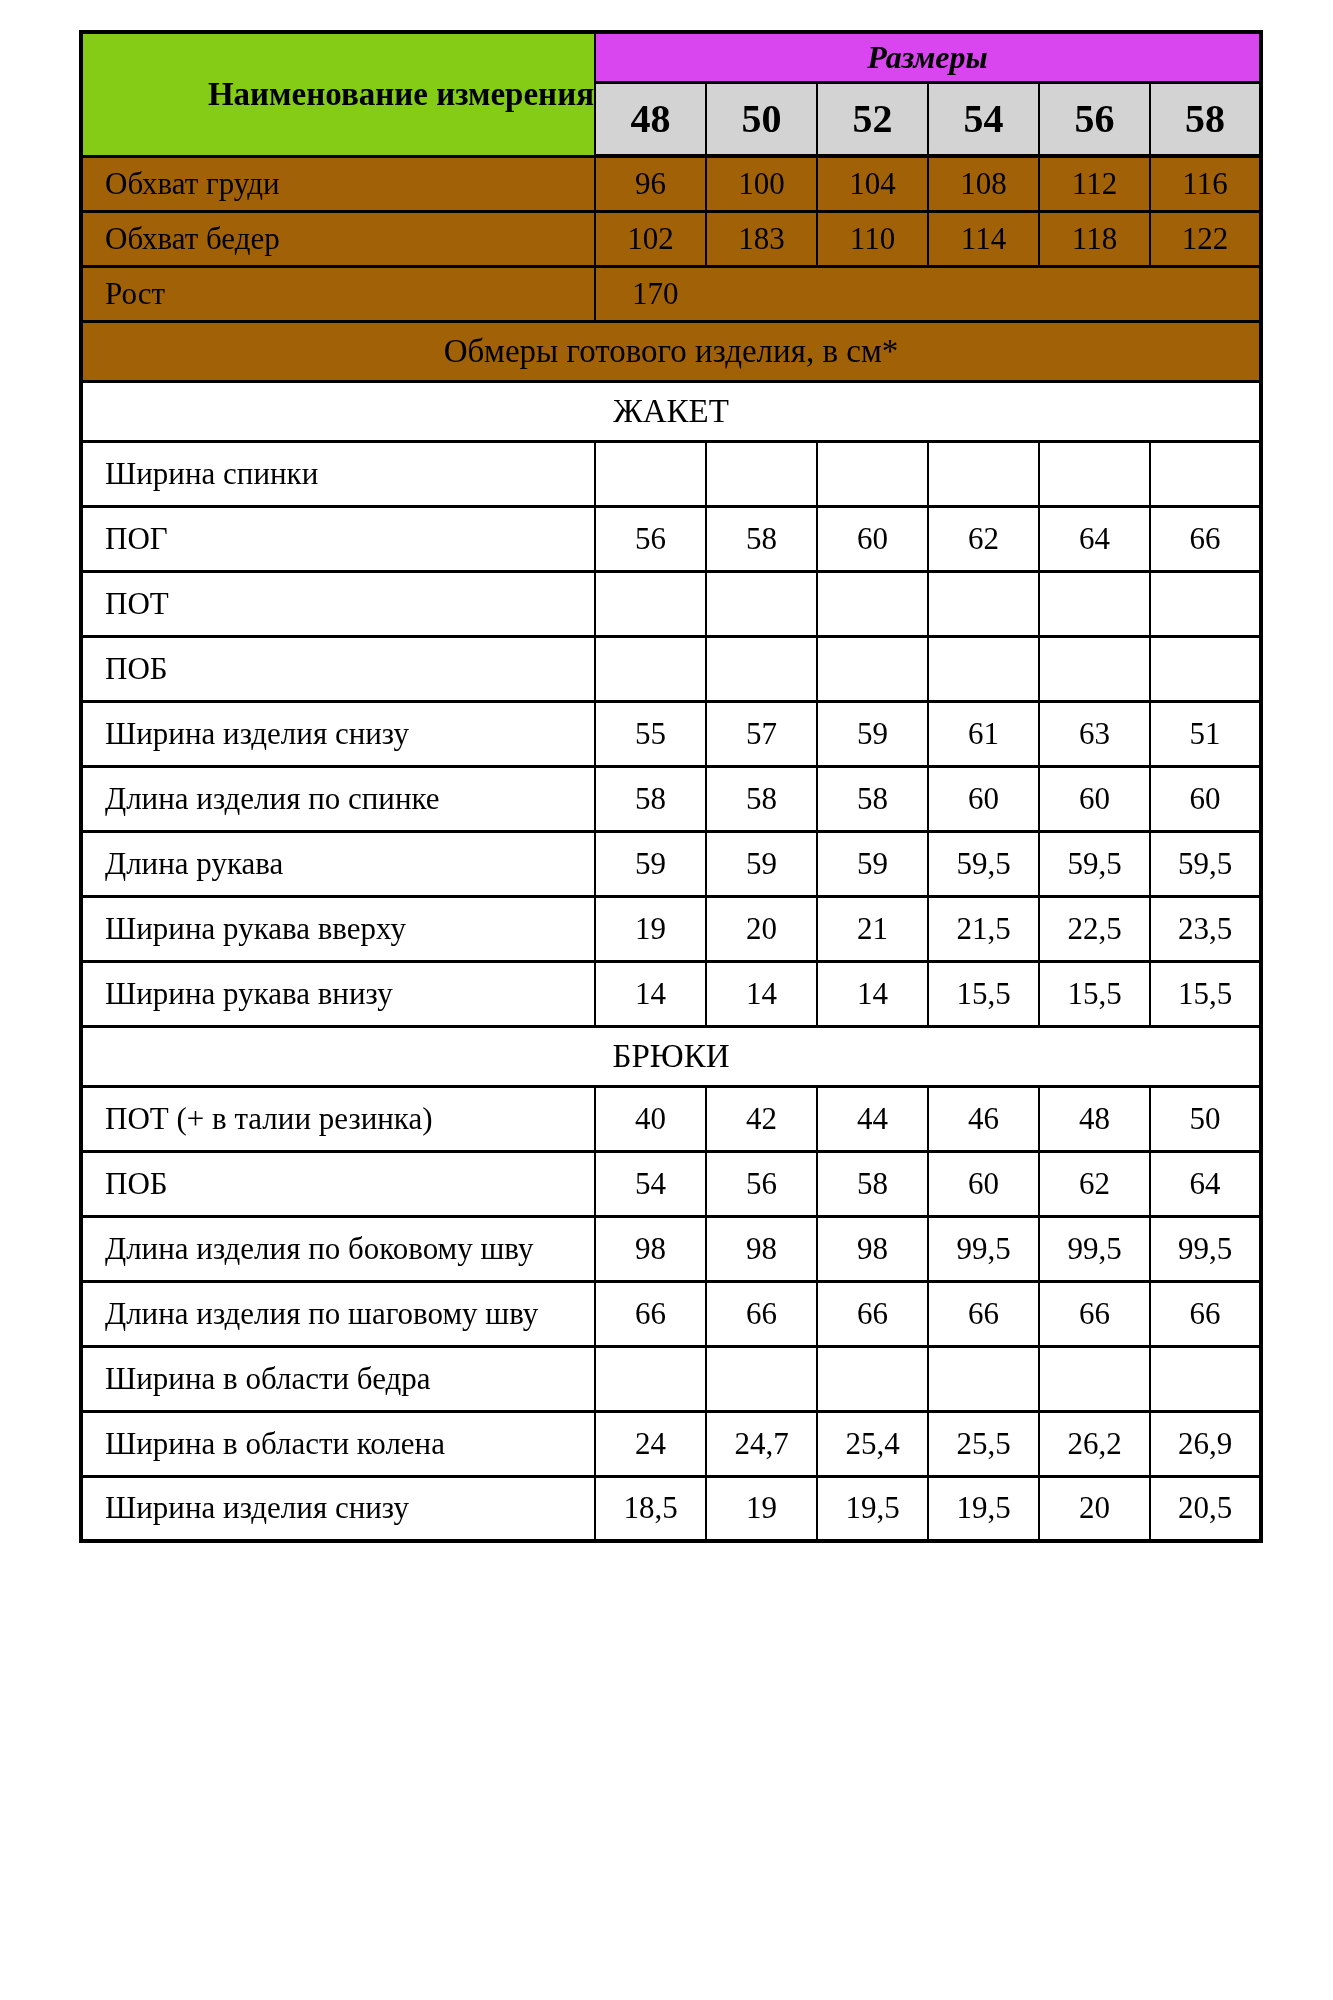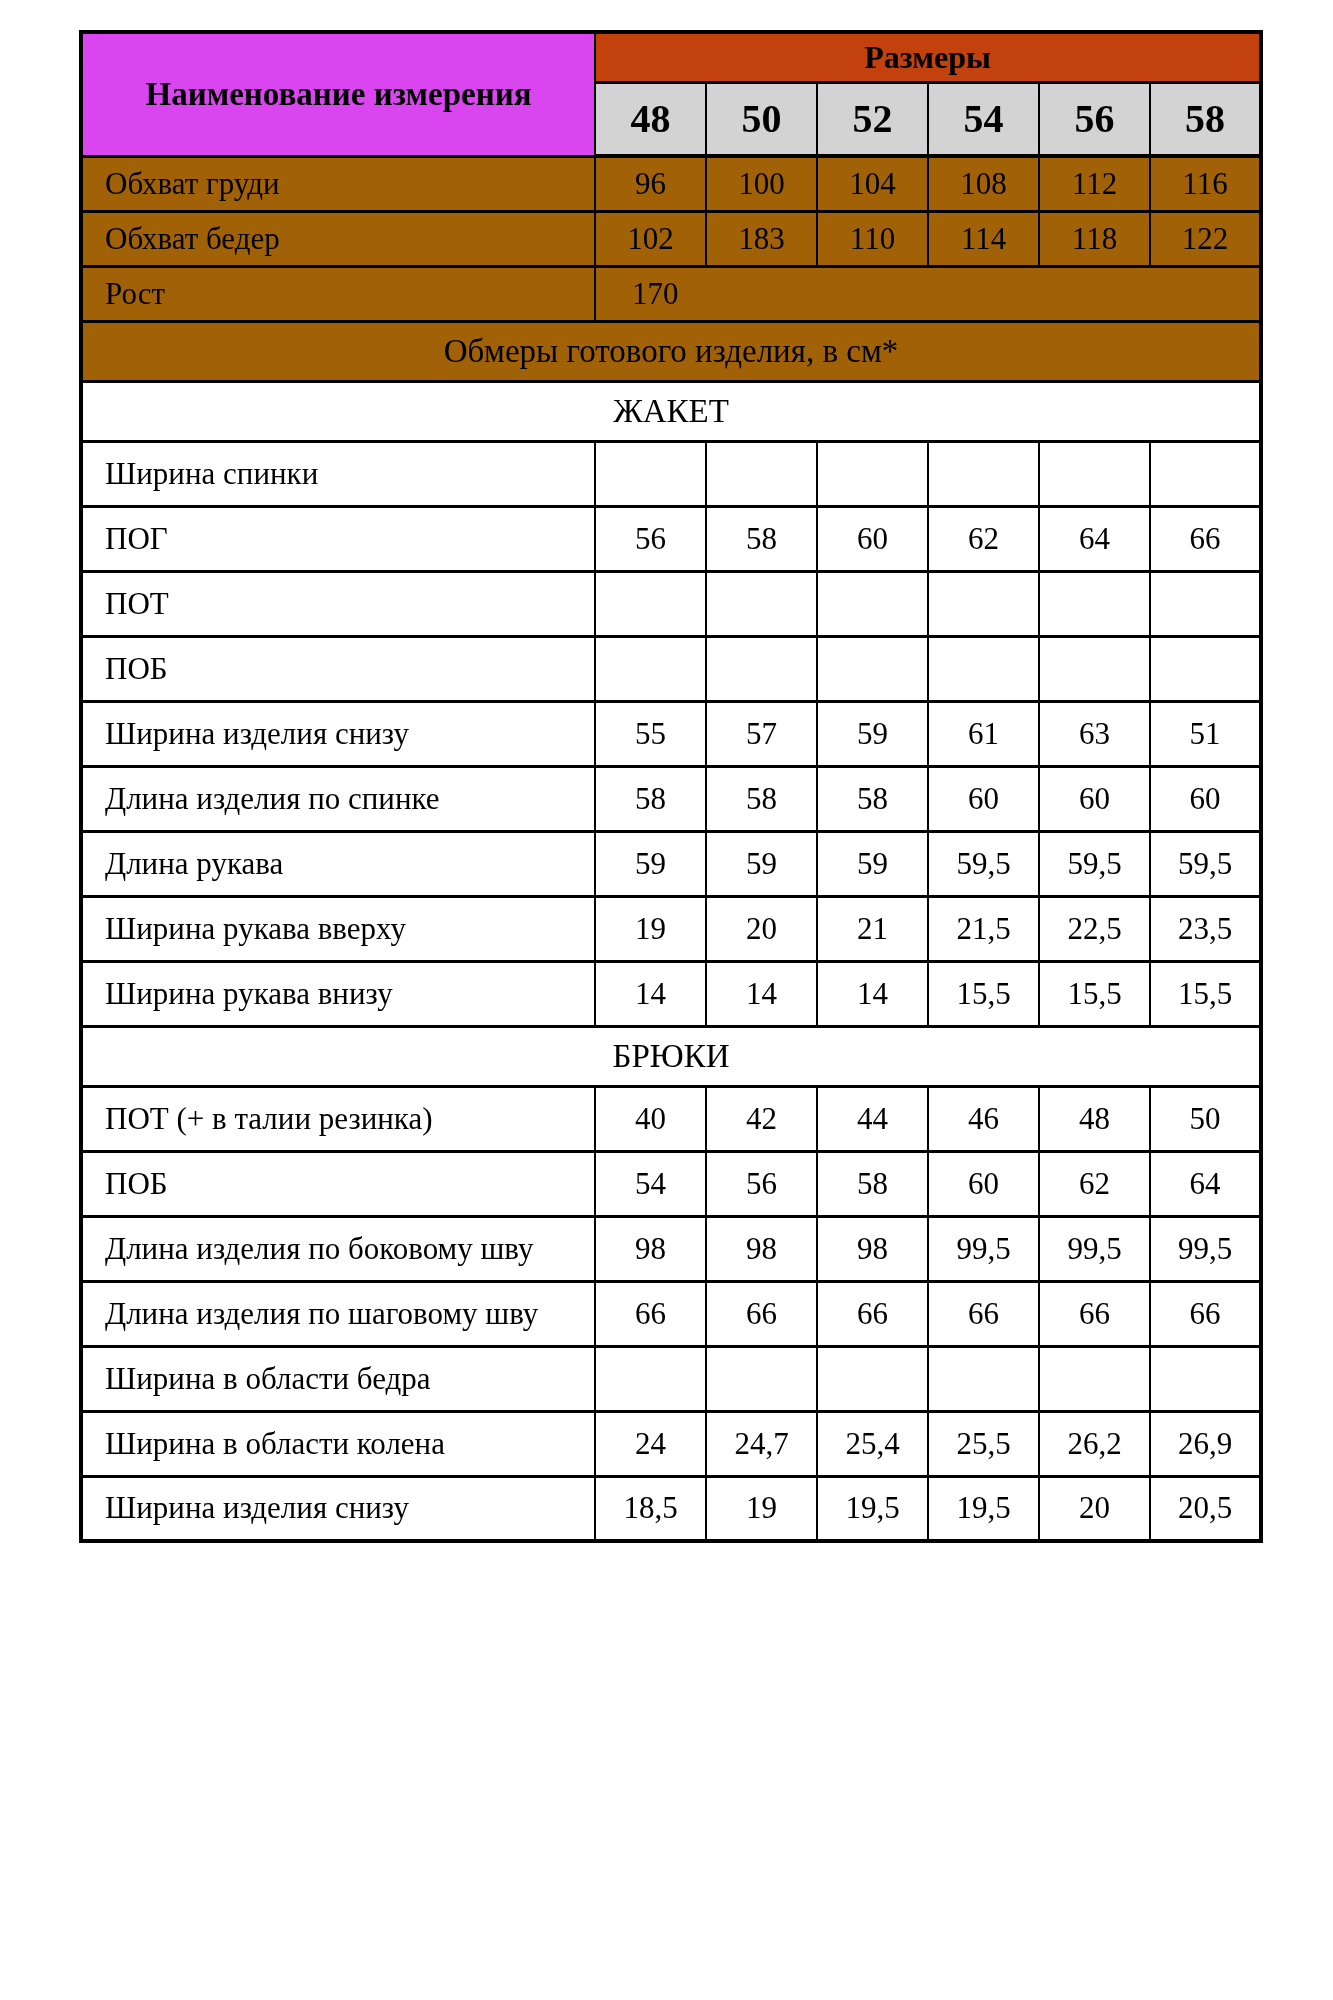--- a/index.html
+++ b/index.html
@@ -46,30 +46,31 @@
     border: 2px solid #000000;
     border-top-width: 3px;
     border-bottom-width: 3px;
     vertical-align: middle;
     padding: 0;
     overflow: hidden;
   }
   thead tr.group-row { height: 50px; }
   thead tr.sizes-row { height: 74px; }
   .name-head {
+    background: #84cc16;
+    font-size: 33px;
+    font-weight: bold;
+    text-align: right;
+  }
+  .sizes-head {
     background: #d946ef;
-    font-size: 33px;
-    font-weight: bold;
-    text-align: center;
-  }
-  .sizes-head {
-    background: #c2410c;
     font-size: 32px;
     font-weight: bold;
     text-align: center;
+    font-style: italic;
   }
   thead tr.sizes-row th.size-cell {
     background: #d3d3d3;
     font-size: 40px;
     font-weight: bold;
     text-align: center;
     border-bottom-width: 4px;
   }
   tbody tr { height: 65px; }
   tbody tr.shade { height: 55px; }

